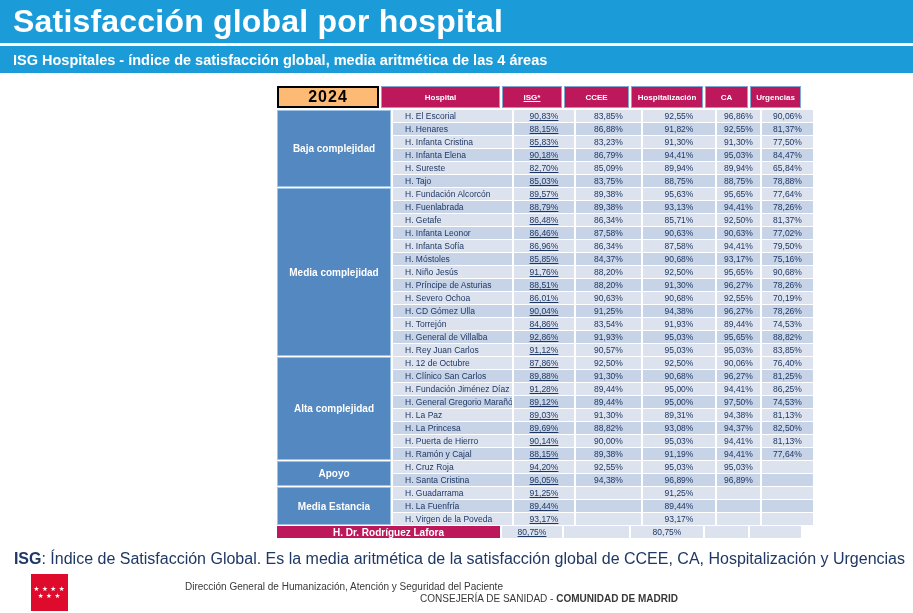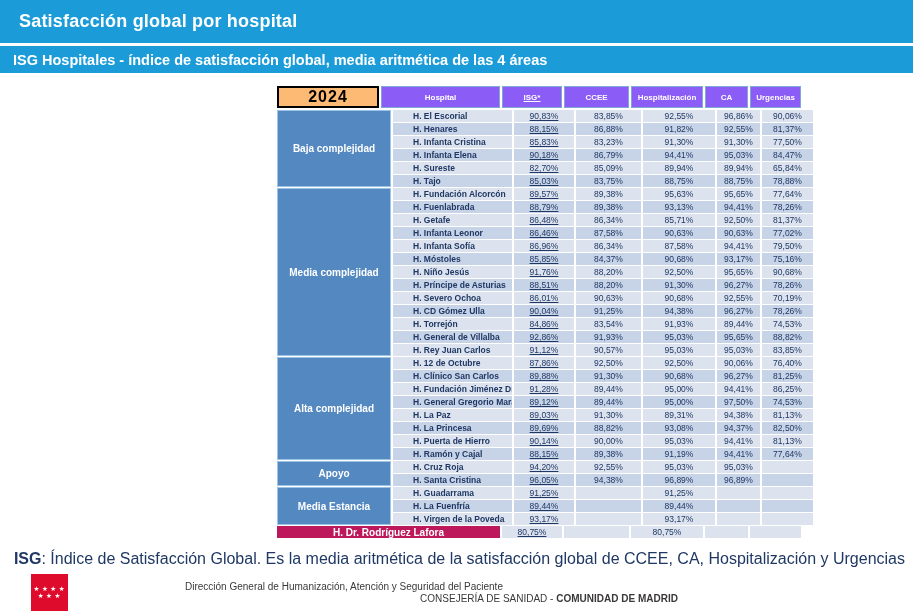--- a/index.html
+++ b/index.html
@@ -1,48 +1,48 @@
 <!DOCTYPE html>
 <html><head>
 <meta charset="utf-8">
 <style>
   * { margin:0; padding:0; box-sizing:border-box; }
   body { font-family:"Liberation Sans", sans-serif; background:#fff; }
   .page { position:relative; width:913px; height:613px; background:#fff; overflow:hidden; }
 
   
   .banner { position:absolute; left:0; top:0; width:913px; height:73px; background:#1B9CD8; }
-  .banner-title { height:43px; display:flex; align-items:center; padding-left:19px;
-                  color:#fff; font-size:18px; font-weight:bold; letter-spacing:.2px; }
+  .banner-title { height:43px; display:flex; align-items:center; padding-left:13px;
+                  color:#fff; font-size:32px; font-weight:bold; letter-spacing:.2px; }
   .banner-divider { height:3px; background:#fff; }
   .banner-subtitle { height:27px; display:flex; align-items:center; padding-left:13px;
                      color:#fff; font-size:14.5px; font-weight:bold; }
 
   
   .tbl { position:absolute; left:277px; top:86px; }
   .hdr-row { display:flex; height:22px; margin-bottom:2px; }
   .year { width:102px; height:22px; border:2px solid #000; background:#fdba74; margin-right:2px;
           display:flex; align-items:center; justify-content:center;
           font-size:16px; font-weight:bold; letter-spacing:1px; color:#000; }
-  .hcell { background:#8b5cf6; border:1px solid #7FA8D2; color:#fff; font-weight:bold;
+  .hcell { background:#be185d; border:1px solid #7FA8D2; color:#fff; font-weight:bold;
            font-size:8px; display:flex; align-items:center; justify-content:center;
            margin-right:2px; }
   .c-hospital { width:119px; } .c-isg { width:60px;text-decoration:underline; } .c-ccee { width:65px; }
   .c-hosp { width:72px; } .c-ca { width:43px; } .c-urg { width:51px; }
 
   .section { display:flex; margin-bottom:1px; }
   .group-cell { width:114px; margin-right:2px; background:#5488C0; border:1px solid #9DC3E6;
                 color:#fff; font-weight:bold; font-size:10px; text-align:center;
                 display:flex; align-items:center; justify-content:center; }
   .rows { display:flex; flex-direction:column; }
   .t-row { display:flex; height:12px; margin-bottom:1px; }
   .t-row:last-child { margin-bottom:0; }
   .cell { margin-right:2px; font-size:8.5px; color:#1F3864; display:flex; align-items:center;
           overflow:hidden; white-space:nowrap; }
-  .cell.name { padding-left:20px;font-weight:bold; }
+  .cell.name { padding-left:12px; }
   .cell.val { justify-content:center; }
   .t-row.light .cell { background:#DCE3EE; }
   .t-row.dark  .cell { background:#C7D3E7; }
   .cell.white { background:#fff; }
 
   .lafora-row { display:flex; height:12px; }
   .lafora-label { width:223px; margin-right:2px; background:#be185d; color:#fff;
                   font-weight:bold; font-size:10px; display:flex; align-items:center;
                   justify-content:center; }
 

